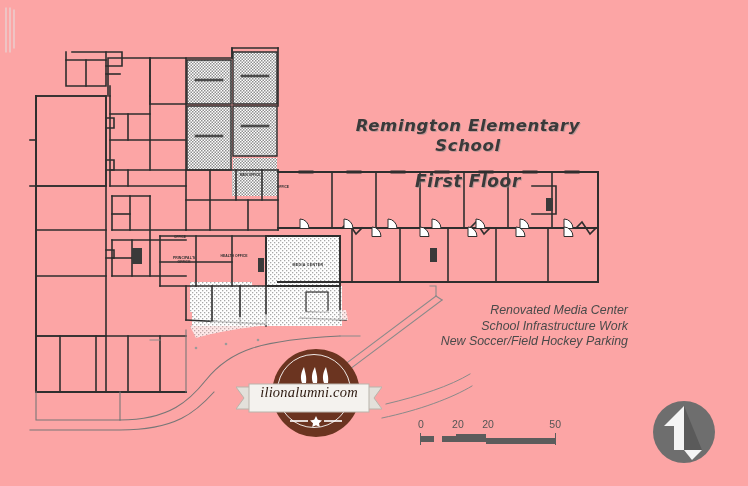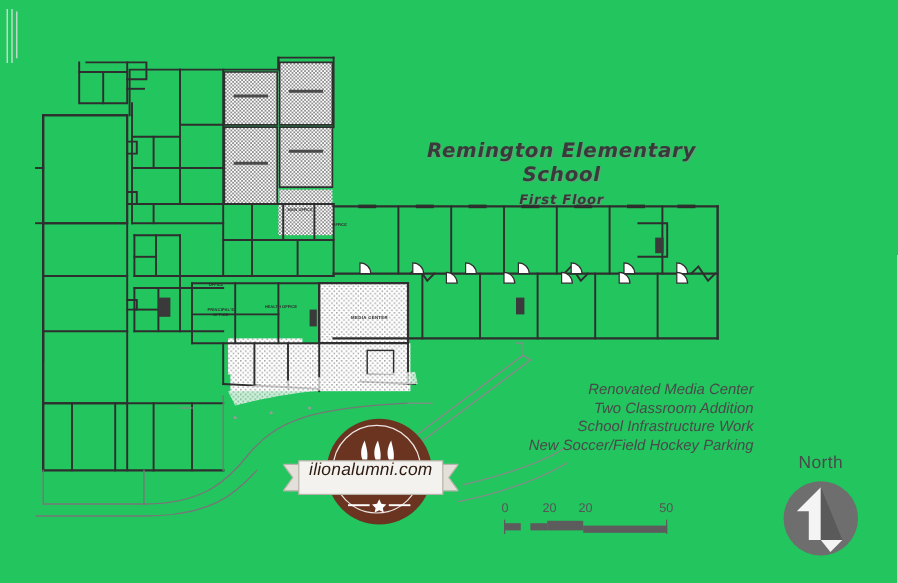--- a/index.html
+++ b/index.html
@@ -1,33 +1,33 @@
 <!DOCTYPE html>
 <html><head>
 <meta charset="utf-8">
 <style>
   html,body{margin:0;padding:0;background:#fff;}
   body{width:748px;height:486px;overflow:hidden;font-family:"Liberation Sans",sans-serif;}
-  #page{position:relative;width:748px;height:486px;background:#22c55e;overflow:hidden;}
+  #page{position:relative;width:748px;height:486px;background:#fca5a5;overflow:hidden;}
 
   
   #plan{position:absolute;left:0;top:0;width:748px;height:486px;}
 
   
   #title-block{position:absolute;left:333px;top:116px;width:270px;text-align:center;
     font-family:"DejaVu Sans",sans-serif;font-style:italic;font-weight:bold;color:#3a3a3a;}
   #title-line1{font-size:16.5px;letter-spacing:.6px;line-height:20px;
     text-shadow:1px 1px 0 rgba(140,140,140,.55);}
-  #title-line2{font-size:11px;letter-spacing:.6px;line-height:22px;
-    text-shadow:1px 1px 0 rgba(140,140,140,.55);}
+  #title-line2{font-size:17px;letter-spacing:.6px;line-height:22px;
+    text-shadow:1px 1px 0 rgba(140,140,140,.55);margin-top:14px;}
 
   
   #feature-list{position:absolute;left:388px;top:303px;width:240px;text-align:right;
     font-family:"Liberation Sans",sans-serif;font-style:italic;font-size:12.4px;
-    line-height:15.6px;color:#4a4a4a;margin-top:14px;}
+    line-height:15.6px;color:#4a4a4a;}
   #feature-list div{white-space:nowrap;}
 
   
   #scale-bar{position:absolute;left:418px;top:418px;width:140px;}
   #scale-nums{position:relative;height:13px;font-family:"Liberation Sans",sans-serif;
     font-size:10.5px;color:#555;}
   #scale-nums span{position:absolute;top:0;transform:translateX(-50%);}
   #scale-graphic{position:relative;height:13px;margin-top:2px;}
   .sb-seg{position:absolute;top:3px;height:6px;background:#5c5c5c;}
   .sb-tick{position:absolute;width:1.4px;background:#5c5c5c;}
@@ -42,21 +42,21 @@
   #watermark{position:absolute;left:236px;top:347px;width:146px;height:96px;}
   #badge-circle{position:absolute;left:36px;top:2px;width:88px;height:88px;border-radius:50%;
     background:#6b3420;}
   #badge-inner-ring{position:absolute;left:41px;top:7px;width:74px;height:74px;border-radius:50%;
     border:1.6px solid rgba(255,255,255,.88);box-sizing:border-box;}
   #badge-flames{position:absolute;left:58px;top:19px;width:44px;height:18px;}
   #badge-star{position:absolute;left:52px;top:68px;width:56px;height:12px;}
   #badge-ribbon{position:absolute;left:0px;top:36px;width:146px;height:30px;}
   #ribbon-text{position:absolute;left:14px;top:38px;width:118px;height:14px;
     display:flex;align-items:center;justify-content:center;
-    font-family:Liberation Sans, sans-serif;font-style:italic;font-size:14.5px;color:#2d1a10;
+    font-family:Liberation Serif, serif;font-style:italic;font-size:14.5px;color:#2d1a10;
     letter-spacing:.2px;}
 </style>
 </head>
 <body>
 
 <div id="page">
 
   <svg id="plan" viewBox="0 0 748 486" xmlns="http://www.w3.org/2000/svg">
     <defs>
       <pattern id="stipple" width="3" height="3" patternUnits="userSpaceOnUse">
@@ -311,21 +311,20 @@
               font-family:'Liberation Sans',sans-serif;font-size:3.2px;line-height:3.6px;
               color:#2e2e2e;font-weight:bold;">MAIN OFFICE</div>
 
   <div id="title-block">
     <div id="title-line1">Remington Elementary School</div>
     <div id="title-line2">First Floor</div>
   </div>
 
   <div id="feature-list">
     <div>Renovated Media Center</div>
-    <div>Two Classroom Addition</div>
     <div>School Infrastructure Work</div>
     <div>New Soccer/Field Hockey Parking</div>
   </div>
 
   <div id="scale-bar">
     <div id="scale-nums">
       <span style="left:2%">0</span>
       <span style="left:28.5%">20</span>
       <span style="left:50%">20</span>
       <span style="left:98%">50</span>
@@ -334,21 +333,20 @@
       <div class="sb-tick" style="left:2px;top:0;height:12px;"></div>
       <div class="sb-seg" style="left:2px;width:14px;"></div>
       <div class="sb-seg" style="left:24px;width:14px;"></div>
       <div class="sb-seg" style="left:38px;width:30px;top:1px;height:8px;"></div>
       <div class="sb-seg" style="left:68px;width:70px;top:5px;height:6px;"></div>
       <div class="sb-tick" style="left:137px;top:0;height:12px;"></div>
     </div>
   </div>
 
   <div id="compass">
-    <div id="compass-label">North</div>
     <svg id="compass-rose" viewBox="0 0 64 64" xmlns="http://www.w3.org/2000/svg">
       <circle cx="32" cy="32" r="31" fill="#6e6e6e"></circle>
       <path d="M32,6 L12,26 L22,26 L22,50 L32,50 L32,6 Z" fill="#f4f4f4"></path>
       <path d="M32,6 L32,50 L50,50 Z" fill="#5a5a5a"></path>
       <path d="M32,6 L52,26 L42,26 L42,50 L32,50 Z" fill="#7d7d7d" opacity=".0"></path>
       <path d="M22,50 L22,56 L32,50 Z" fill="#f4f4f4" opacity=".0"></path>
       <path d="M32,50 L50,50 L40,60 Z" fill="#f4f4f4"></path>
     </svg>
   </div>
 

